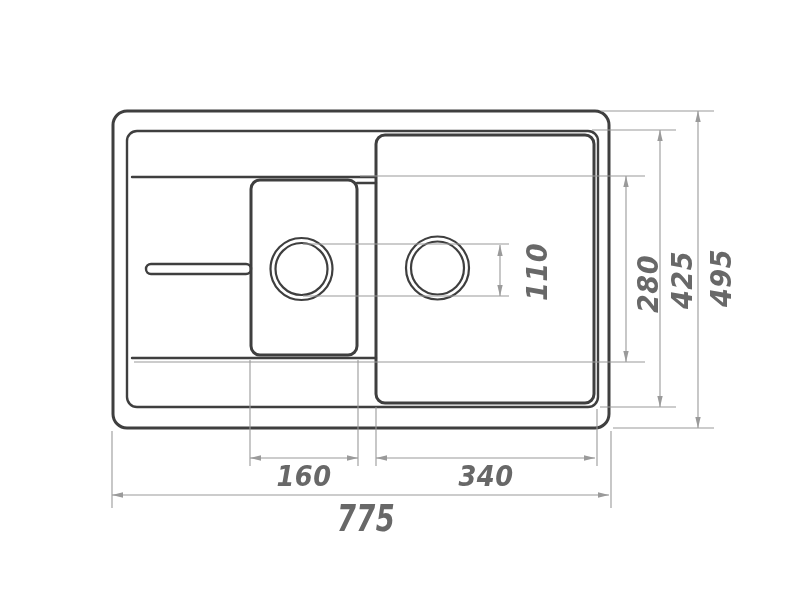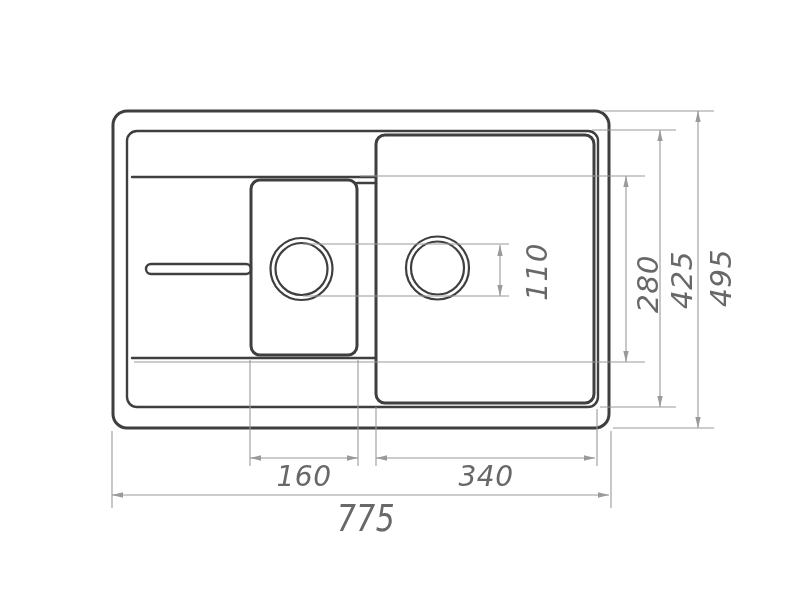--- a/index.html
+++ b/index.html
@@ -6,20 +6,21 @@
     margin: 0;
     padding: 0;
     background: #ffffff;
   }
   .canvas {
     position: relative;
     width: 800px;
     height: 600px;
     background: var(--background, #ffffff);
     overflow: hidden;
+    font-weight: bold;
   }
   .canvas svg {
     position: absolute;
     left: 0;
     top: 0;
     display: block;
   }
   .stroke-main {
     stroke: var(--outline, #3f3f3f);
     fill: none;

